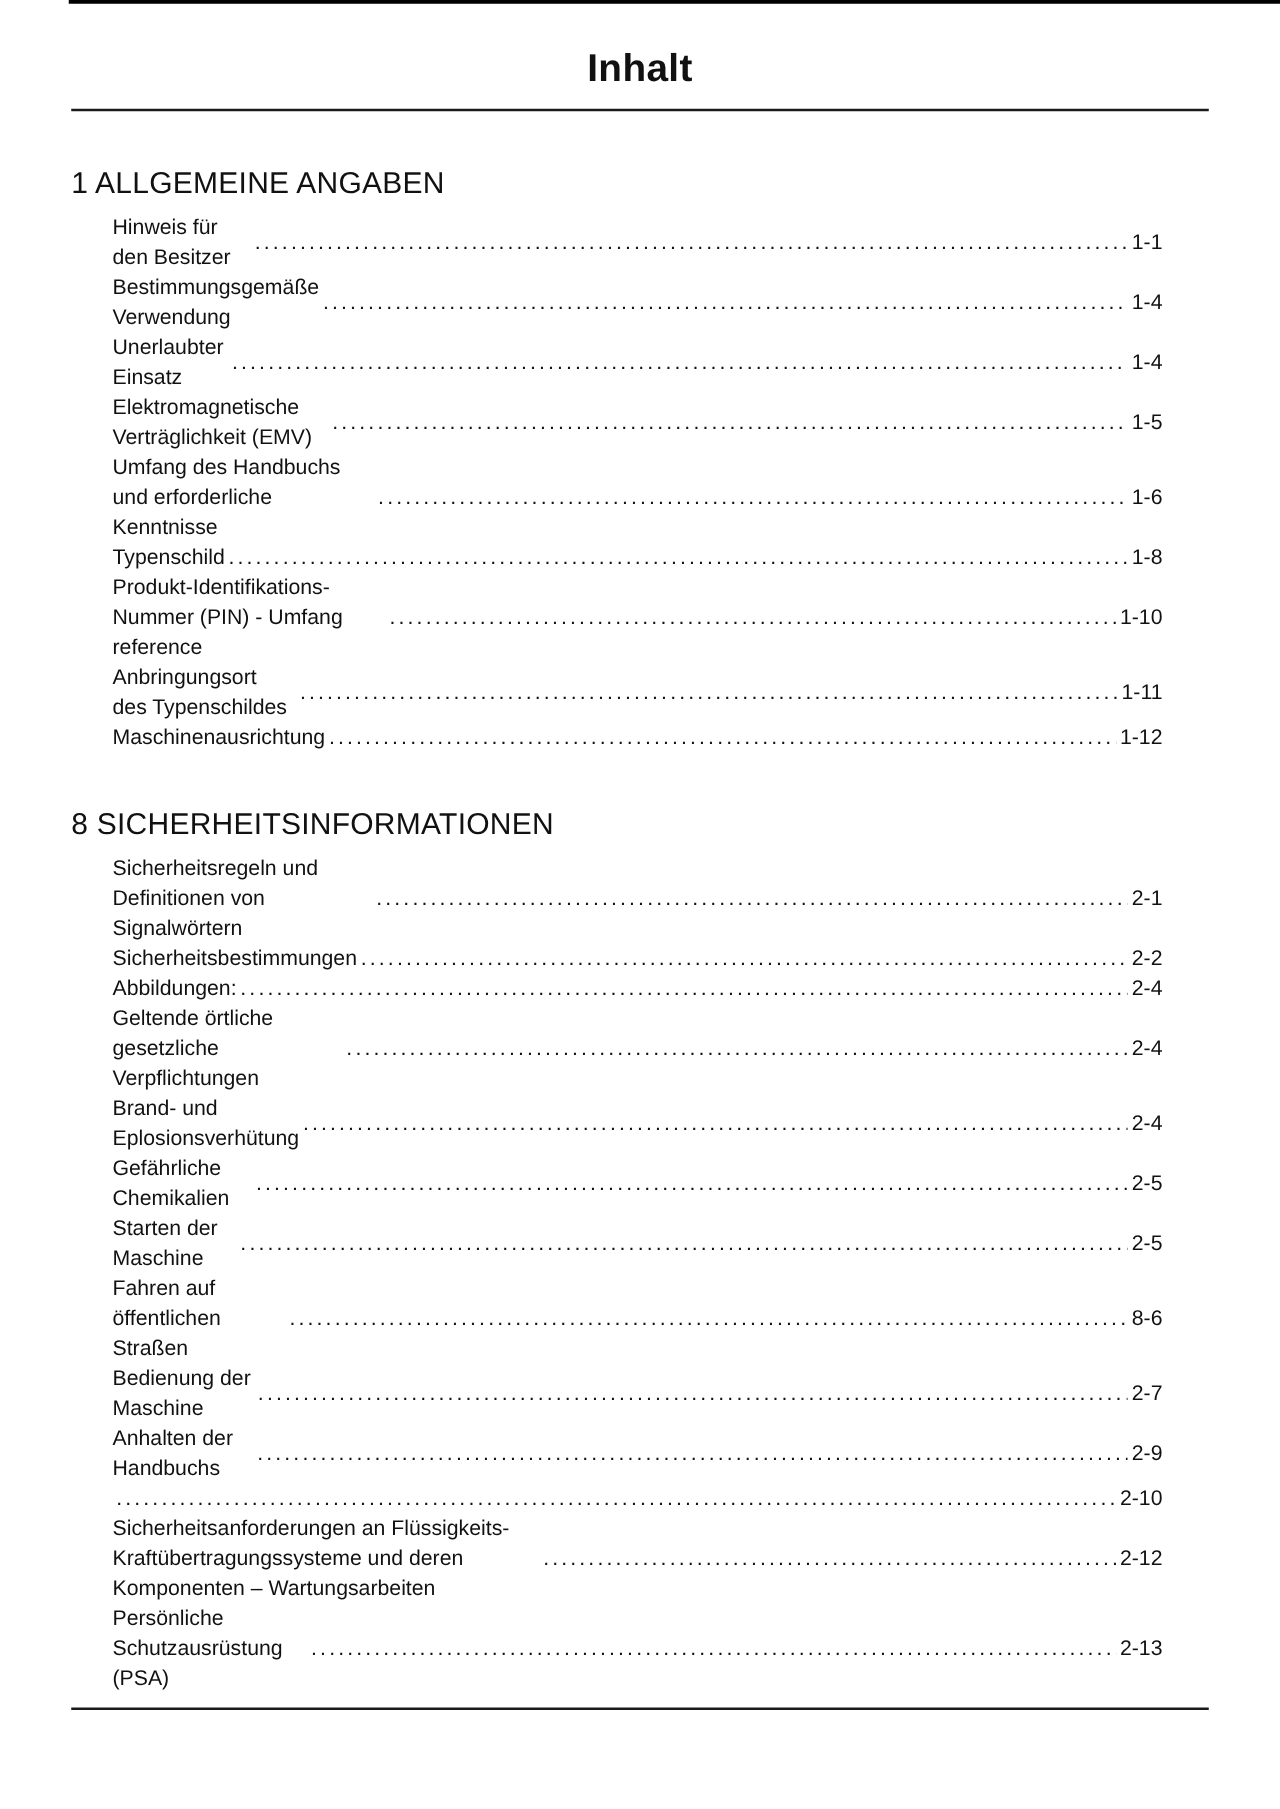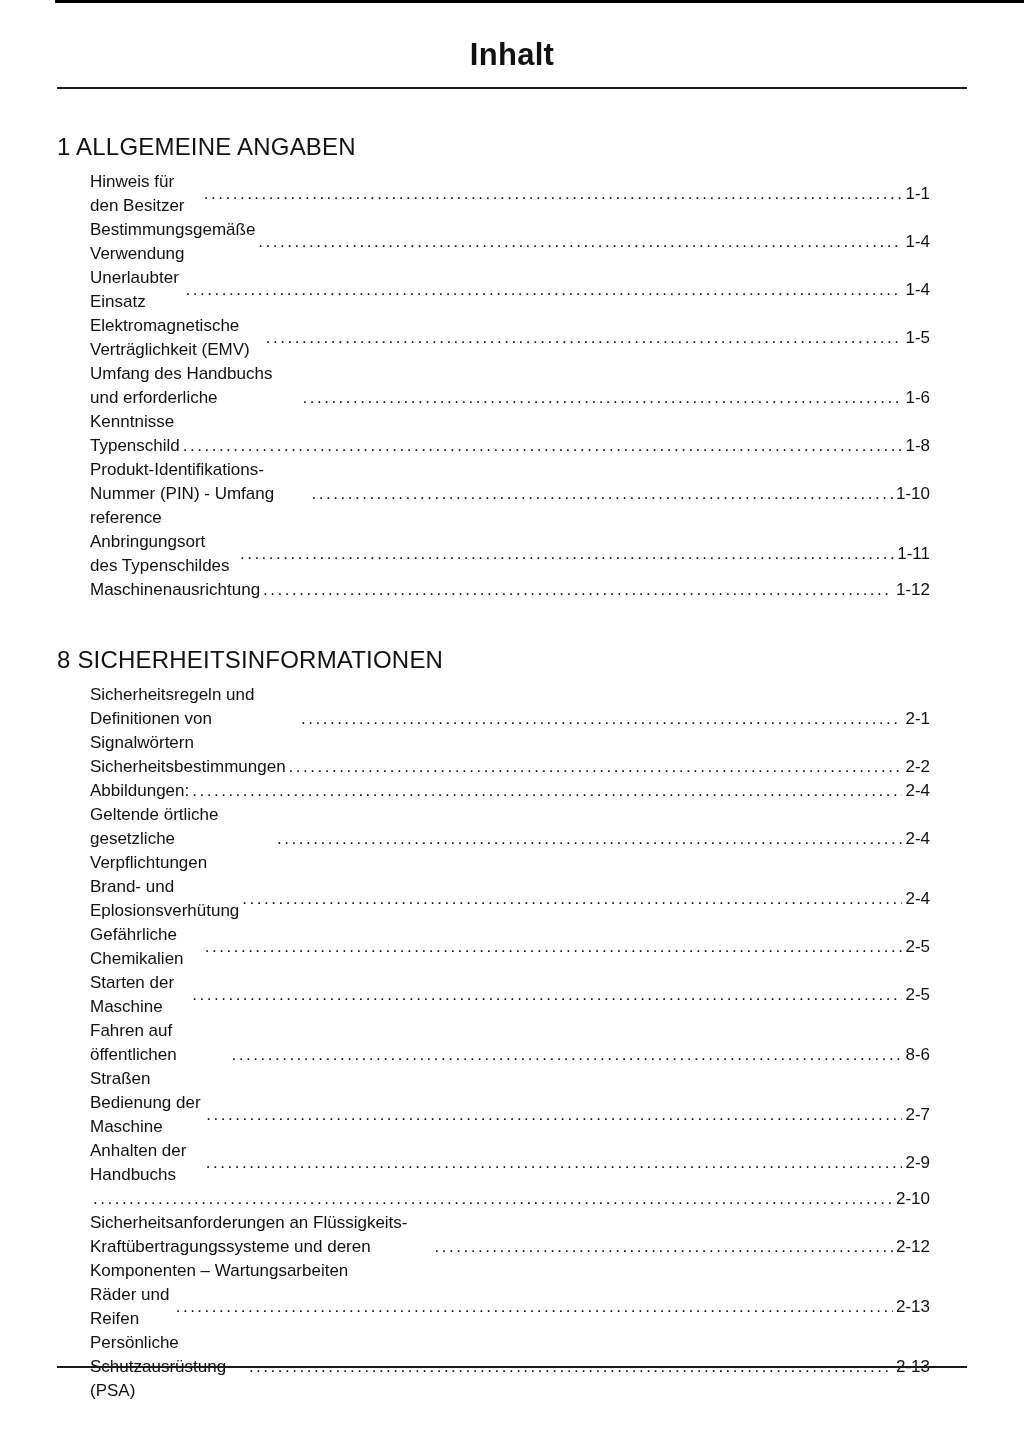--- a/index.html
+++ b/index.html
@@ -181,25 +181,20 @@
         <div class="entry">
           <span class="dots"></span>
           <span class="pagenum">2-10</span>
         </div>
         <div class="entry">
           <span class="label">Sicherheitsanforderungen an Flüssigkeits-Kraftübertragungssysteme und deren Komponenten – Wartungsarbeiten</span>
           <span class="dots"></span>
           <span class="pagenum">2-12</span>
         </div>
         <div class="entry">
-          <span class="label">Räder und Reifen</span>
-          <span class="dots"></span>
-          <span class="pagenum">2-13</span>
-        </div>
-        <div class="entry">
           <span class="label">Persönliche Schutzausrüstung (PSA)</span>
           <span class="dots"></span>
           <span class="pagenum">2-13</span>
         </div>
       </section>
     </div>
   <hr class="rule bottom-rule">
 </div>
 
 </body></html>

